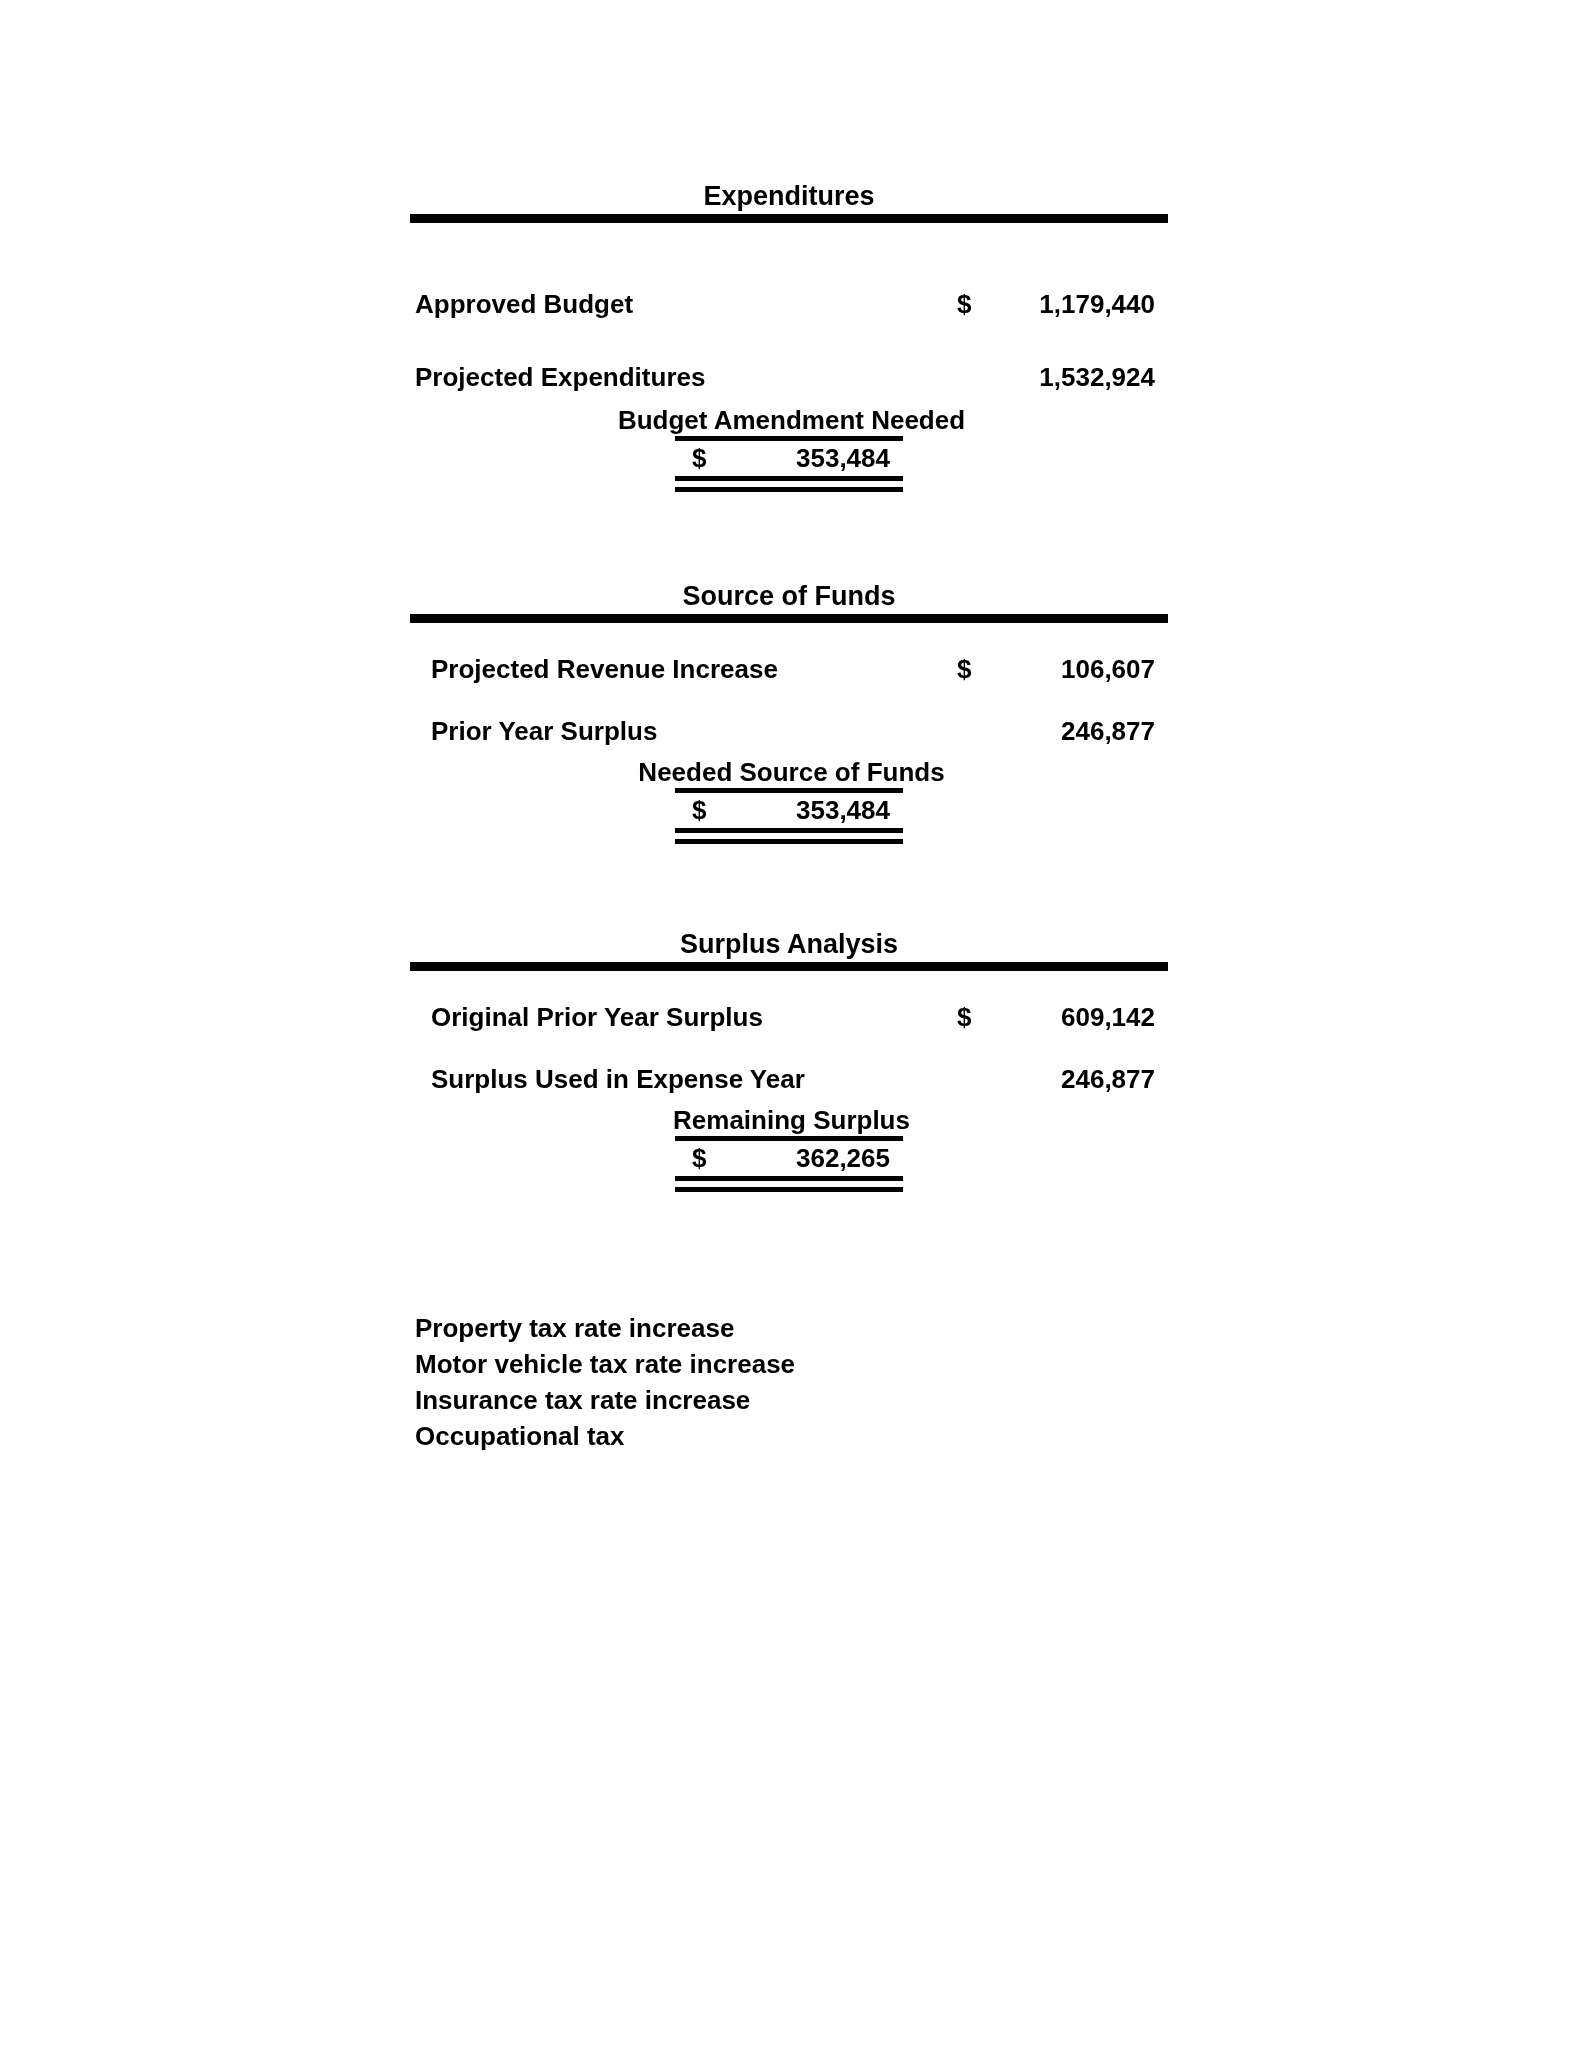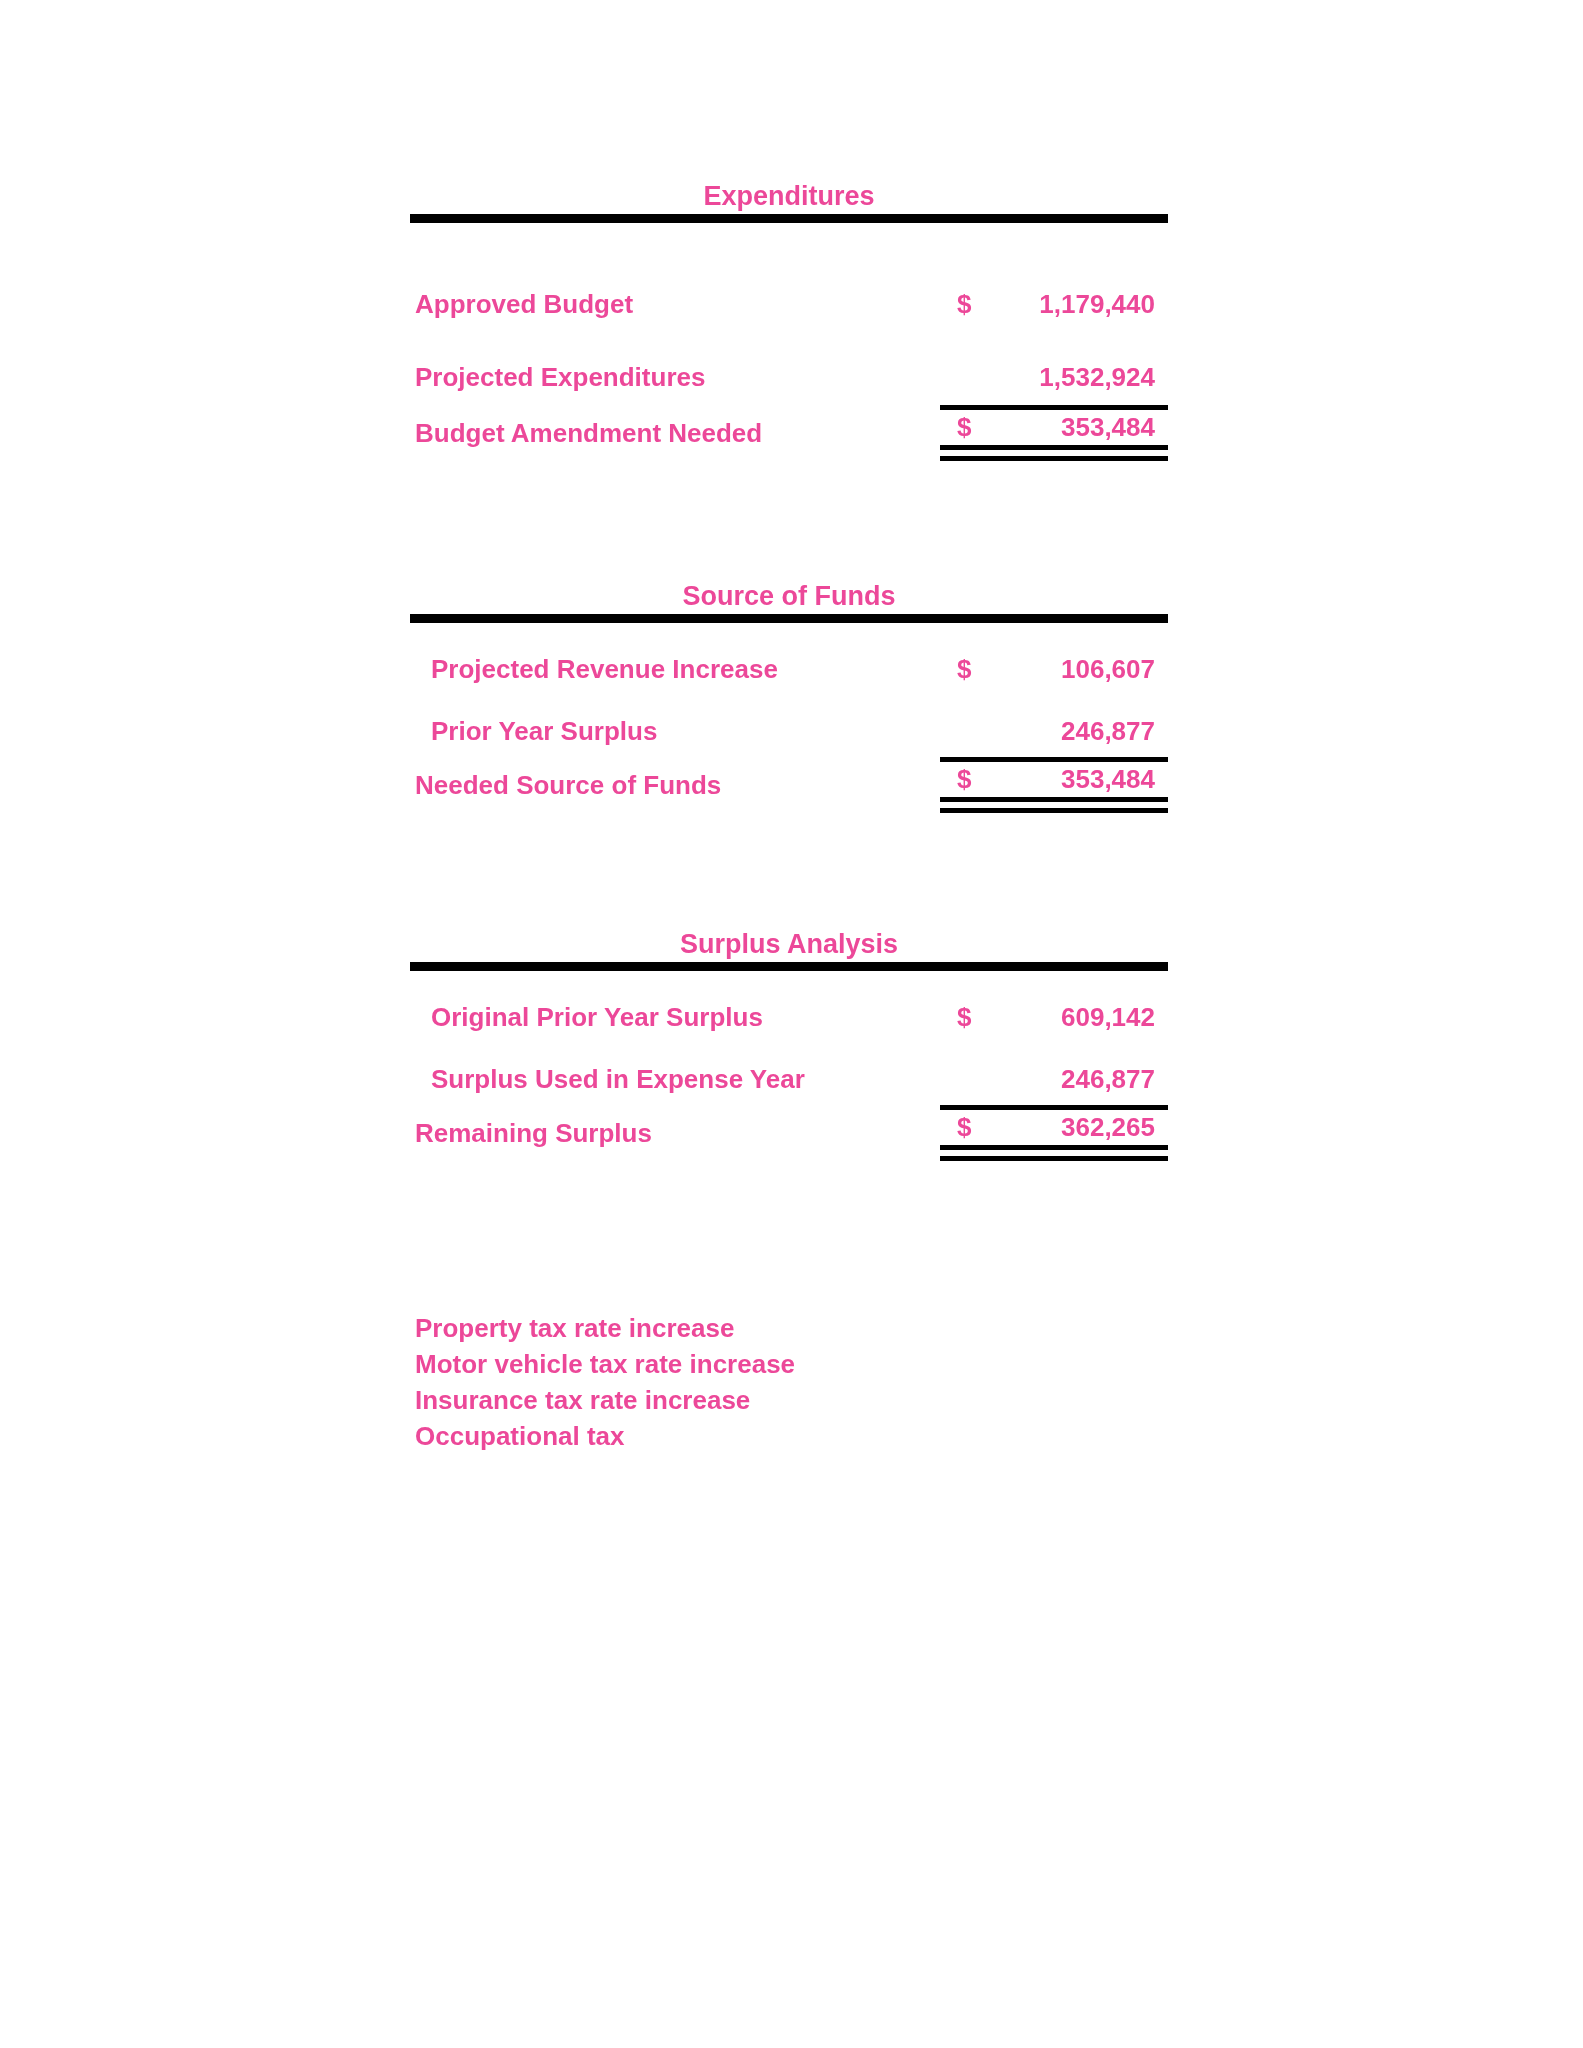--- a/index.html
+++ b/index.html
@@ -5,21 +5,21 @@
   html, body {
     margin: 0;
     padding: 0;
     background: #ffffff;
   }
   .page {
     position: relative;
     width: 1583px;
     height: 2048px;
     background: #ffffff;
-    color: #ec4899;
+    color: #000000;
     font-family: "Liberation Sans", sans-serif;
     font-weight: 700;
     overflow: hidden;
   }
   .section {
     position: absolute;
     left: 410px;
     width: 758px;
   }
   #sec-expenditures   { top: 180px;  }
@@ -55,21 +55,21 @@
     box-sizing: border-box;
     display: flex;
     justify-content: space-between;
     align-items: center;
     padding-left: 17px;
     padding-right: 13px;
   }
   .currency { text-align: left; }
   .value    { text-align: right; }
 
-  .total-row { align-items: center; height: auto; }
+  .total-row { align-items: center; height: auto; flex-direction: column; }
   .total-row .row-label { align-self: center; }
   .total-row .amount {
     height: 56px;
     border-top: 5px solid #000;
     border-bottom: 16px double #000;
   }
   .mt-total-1 { margin-top: 12px; }
   .mt-total-2 { margin-top: 10px; }
 
   .list {

